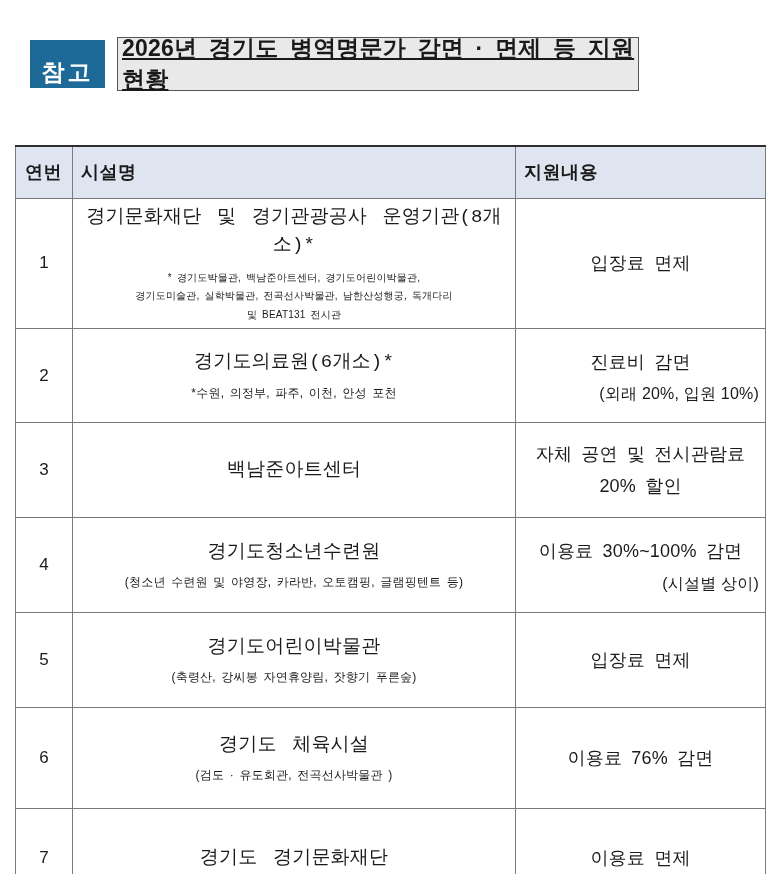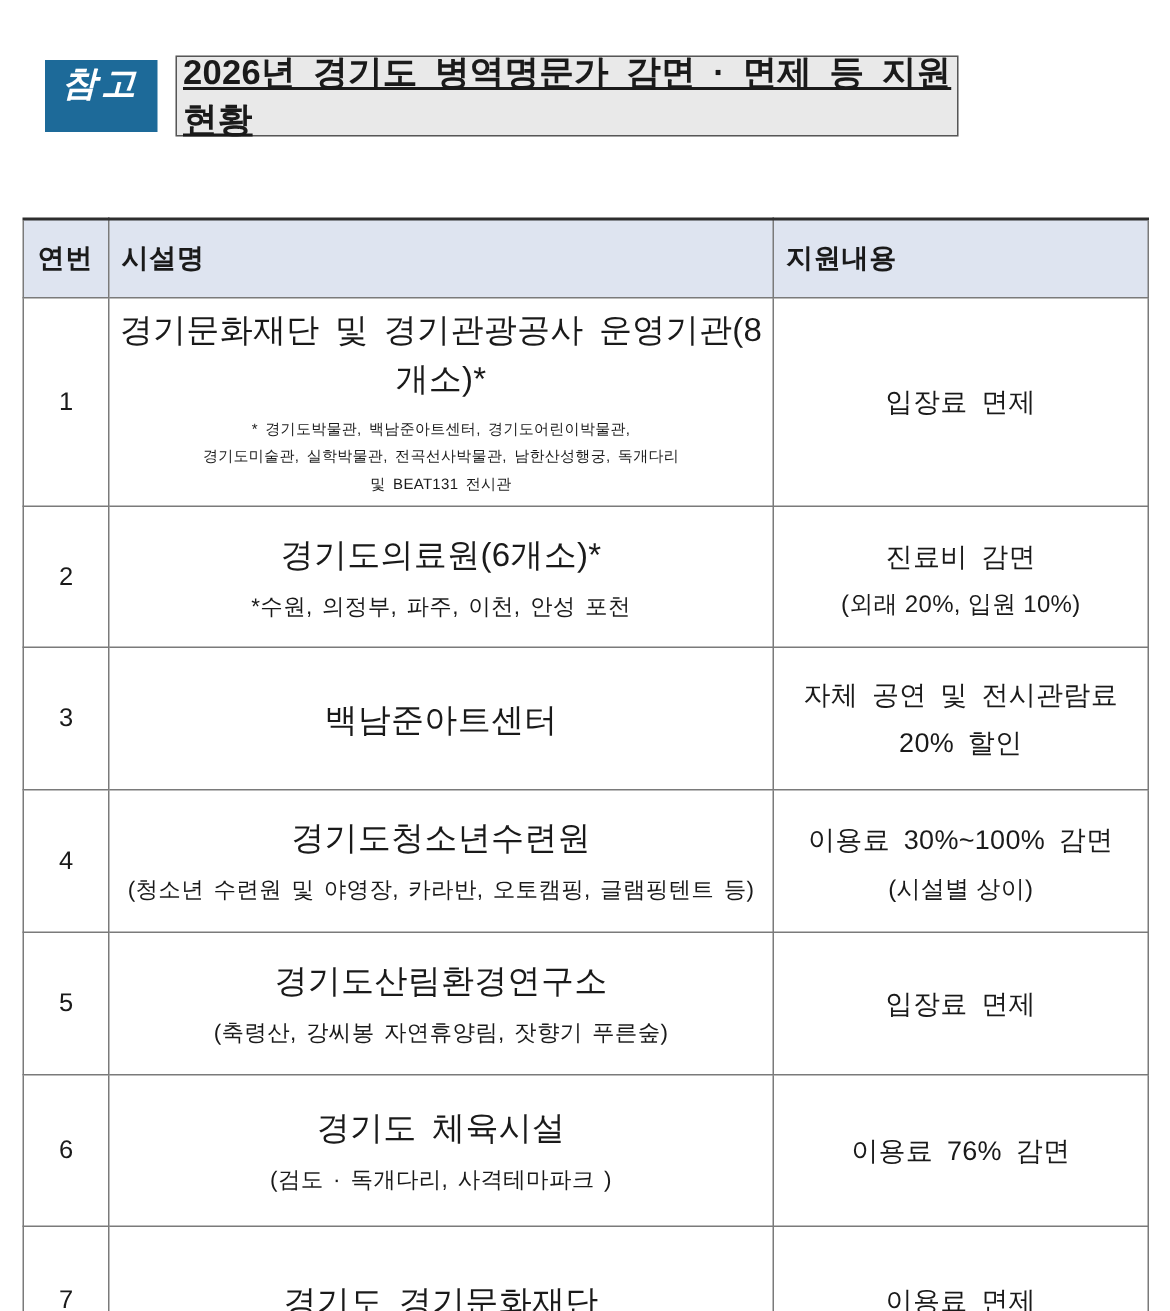--- a/index.html
+++ b/index.html
@@ -16,22 +16,22 @@
   html,body{background:#ffffff;}
   body{
     width:780px;height:874px;position:relative;overflow:hidden;
     font-family:"Liberation Sans","DejaVu Sans",sans-serif;
     color:var(--text);
   }
   
   .ref-badge{
     position:absolute;left:30px;top:40px;width:75px;height:48px;
     background:var(--badge-bg);color:var(--badge-text);
-    display:flex;align-items:flex-start;justify-content:center;
-    font-size:23px;font-weight:700;letter-spacing:3px;font-style:italic;
+    display:flex;align-items:flex-end;justify-content:center;
+    font-size:23px;font-weight:700;letter-spacing:3px;
   }
   .title-bar{
     position:absolute;left:117px;top:37px;width:522px;height:54px;
     background:var(--title-bg);border:1.5px solid var(--title-border);
     display:flex;align-items:center;
     padding-left:4px;
     text-decoration:underline;
   }
   .title-bar .title-text{
     font-size:23px;font-weight:800;letter-spacing:0.2px;word-spacing:5px;
@@ -56,25 +56,25 @@
     background:var(--header-row-bg);
     font-size:18px;font-weight:700;text-align:left;padding-left:8px;
     letter-spacing:0.5px;
   }
   .support-table th.th-no{padding-left:9px;}
   tr.r1{height:116px;} tr.r2{height:94px;} tr.r3{height:95px;}
   tr.r4{height:95px;} tr.r5{height:95px;} tr.r6{height:101px;}
   tr.r7{height:100px;}
   td.td-no{text-align:center;font-size:17px;}
   td.td-name,td.td-support{text-align:center;padding:4px 6px;}
-  .cell-main{font-size:22px;letter-spacing:0.2px;word-spacing:4px;line-height:1.5;}
-  .cell-note{font-size:15px;margin-top:7px;letter-spacing:0.2px;word-spacing:2px;line-height:1.55;}
+  .cell-main{font-size:19px;letter-spacing:0.2px;word-spacing:4px;line-height:1.5;font-family:Liberation Mono, monospace;}
+  .cell-note{font-size:12px;margin-top:7px;letter-spacing:0.2px;word-spacing:2px;line-height:1.55;}
   .cell-note.xs{font-size:10px;margin-top:9px;line-height:1.85;}
   .sup-main{font-size:18px;letter-spacing:0.2px;word-spacing:4px;line-height:1.8;}
-  .sup-note{font-size:16px;margin-top:6px;letter-spacing:0.2px;}
+  .sup-note{font-size:16px;margin-top:6px;letter-spacing:0.2px;text-align:right;}
 </style>
 </head>
 <body>
 
 <div class="ref-badge">
   <span>참고</span>
 </div>
 <div class="title-bar">
   <span class="title-text">2026년 경기도 병역명문가 감면 · 면제 등 지원 현황</span>
 </div>
@@ -134,32 +134,32 @@
         <div class="cell-note">(청소년 수련원 및 야영장, 카라반, 오토캠핑, 글램핑텐트 등)</div>
       </td>
       <td class="td-support">
         <div class="sup-main">이용료 30%~100% 감면</div>
         <div class="sup-note">(시설별 상이)</div>
       </td>
     </tr>
     <tr class="r5">
       <td class="td-no">5</td>
       <td class="td-name">
-        <div class="cell-main">경기도산림환경연구소</div>
+        <div class="cell-main">경기도어린이박물관</div>
         <div class="cell-note">(축령산, 강씨봉 자연휴양림, 잣향기 푸른숲)</div>
       </td>
       <td class="td-support">
         <div class="sup-main">입장료 면제</div>
       </td>
     </tr>
     <tr class="r6">
       <td class="td-no">6</td>
       <td class="td-name">
         <div class="cell-main">경기도 체육시설</div>
-        <div class="cell-note">(검도 · 독개다리, 사격테마파크 )</div>
+        <div class="cell-note">(검도 · 유도회관, 전곡선사박물관 )</div>
       </td>
       <td class="td-support">
         <div class="sup-main">이용료 76% 감면</div>
       </td>
     </tr>
     <tr class="r7">
       <td class="td-no">7</td>
       <td class="td-name">
         <div class="cell-main">경기도 경기문화재단</div>
       </td>

